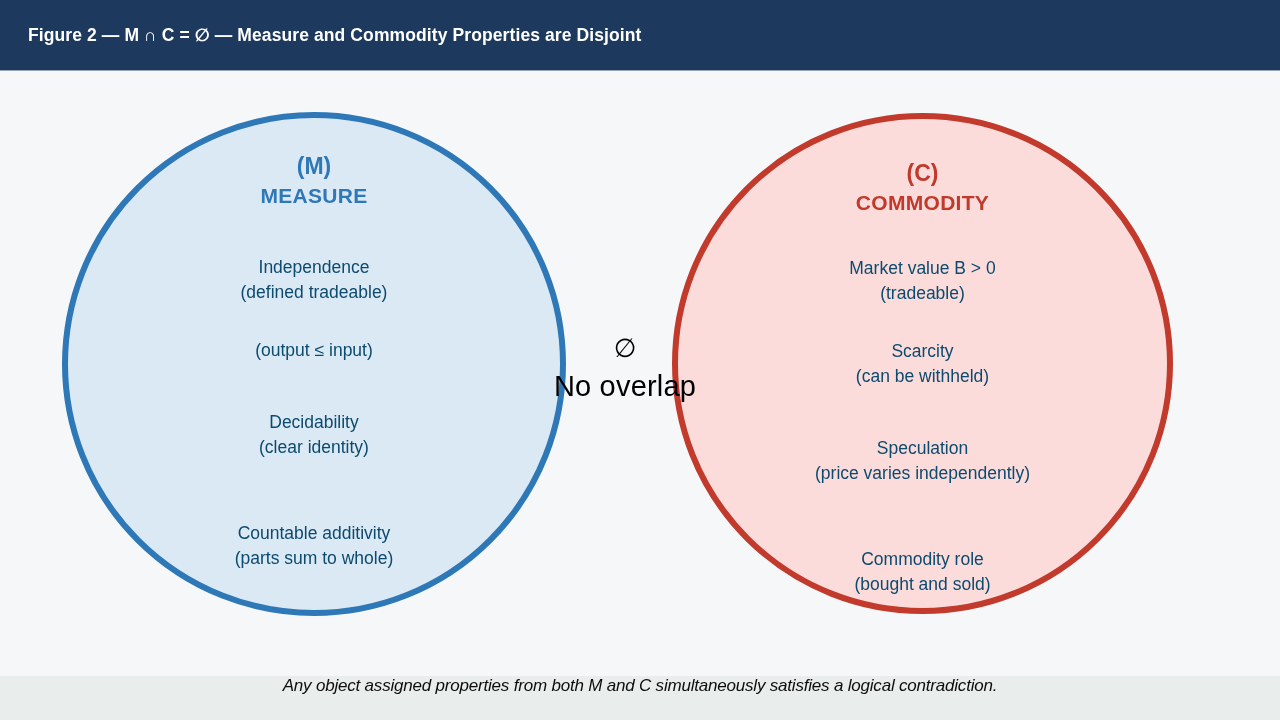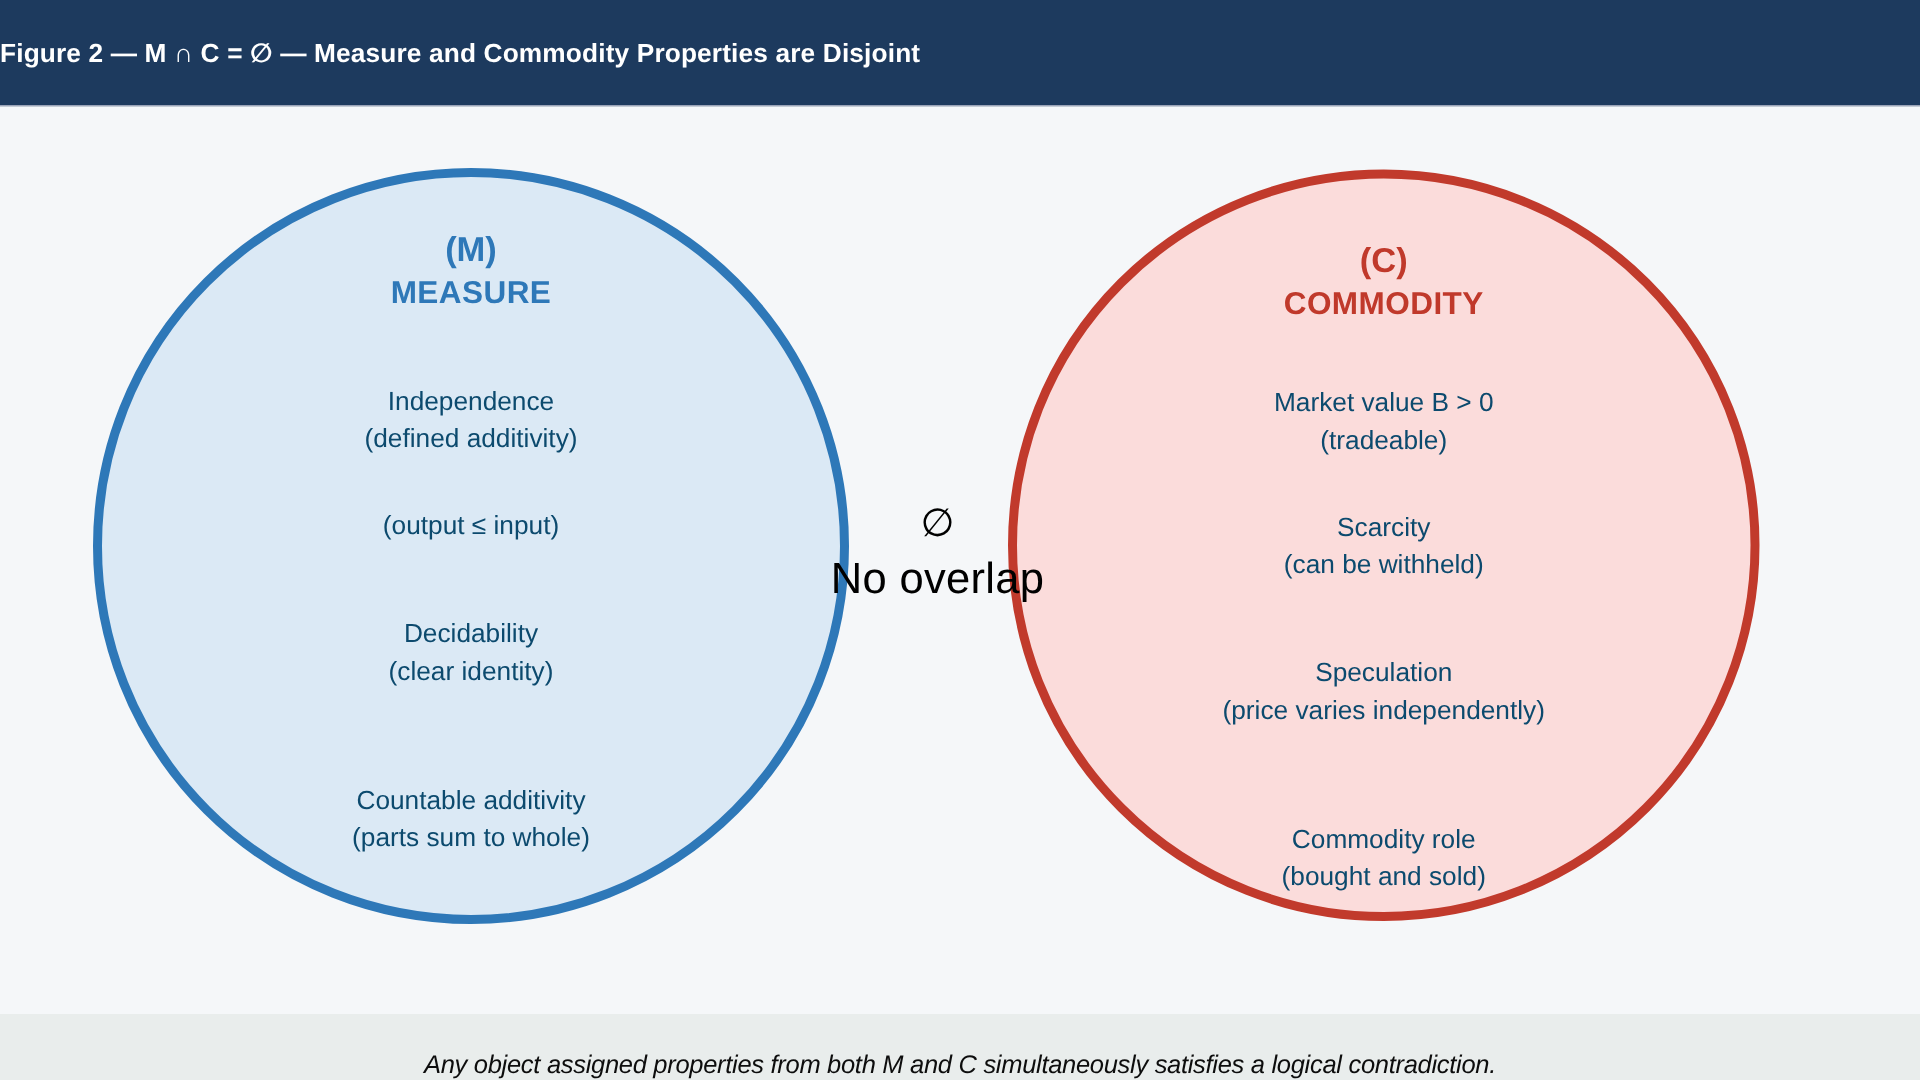--- a/index.html
+++ b/index.html
@@ -9,20 +9,21 @@
     font-family: "Liberation Sans", "DejaVu Sans", sans-serif;
     background: #f5f7f9;
   }
 
   
   .titlebar {
     width: 1280px; height: 71px;
     background: #1d3a5e;
     border-bottom: 1px solid #9aa3b8;
     display: flex; align-items: center;
+    padding-left: 28px;
   }
   .titlebar .title {
     color: #ffffff;
     font-size: 17.5px;
     font-weight: bold;
     letter-spacing: 0.1px;
   }
 
   
   .canvas {
@@ -76,21 +77,21 @@
     text-align: center;
     color: #000000;
   }
   .empty-set { font-size: 26px; line-height: 30px; font-weight: 400; }
   .no-overlap { font-size: 29px; line-height: 36px; margin-top: 5px; letter-spacing: 0.2px; }
 
   
   .footer {
     width: 1280px; height: 44px;
     background: #e9edec;
-    display: flex; align-items: flex-end; justify-content: center;
+    display: flex; align-items: flex-start; justify-content: center;
   }
   .footer .note {
     font-size: 17px;
     font-style: italic;
     color: #0d0d0d;
     letter-spacing: -0.2px;
   }
 </style>
 </head>
 <body>
@@ -100,21 +101,21 @@
 </header>
 
 <main class="canvas">
 
   <div class="circle circle-left">
     <div class="circle-symbol">(M)</div>
     <div class="circle-name">MEASURE</div>
     <div class="items">
       <div class="item">
         <div>Independence</div>
-        <div>(defined additivity)</div>
+        <div>(defined tradeable)</div>
       </div>
       <div class="item">
         <div>(output ≤ input)</div>
       </div>
       <div class="item">
         <div>Decidability</div>
         <div>(clear identity)</div>
       </div>
       <div class="item">
         <div>Countable additivity</div>

